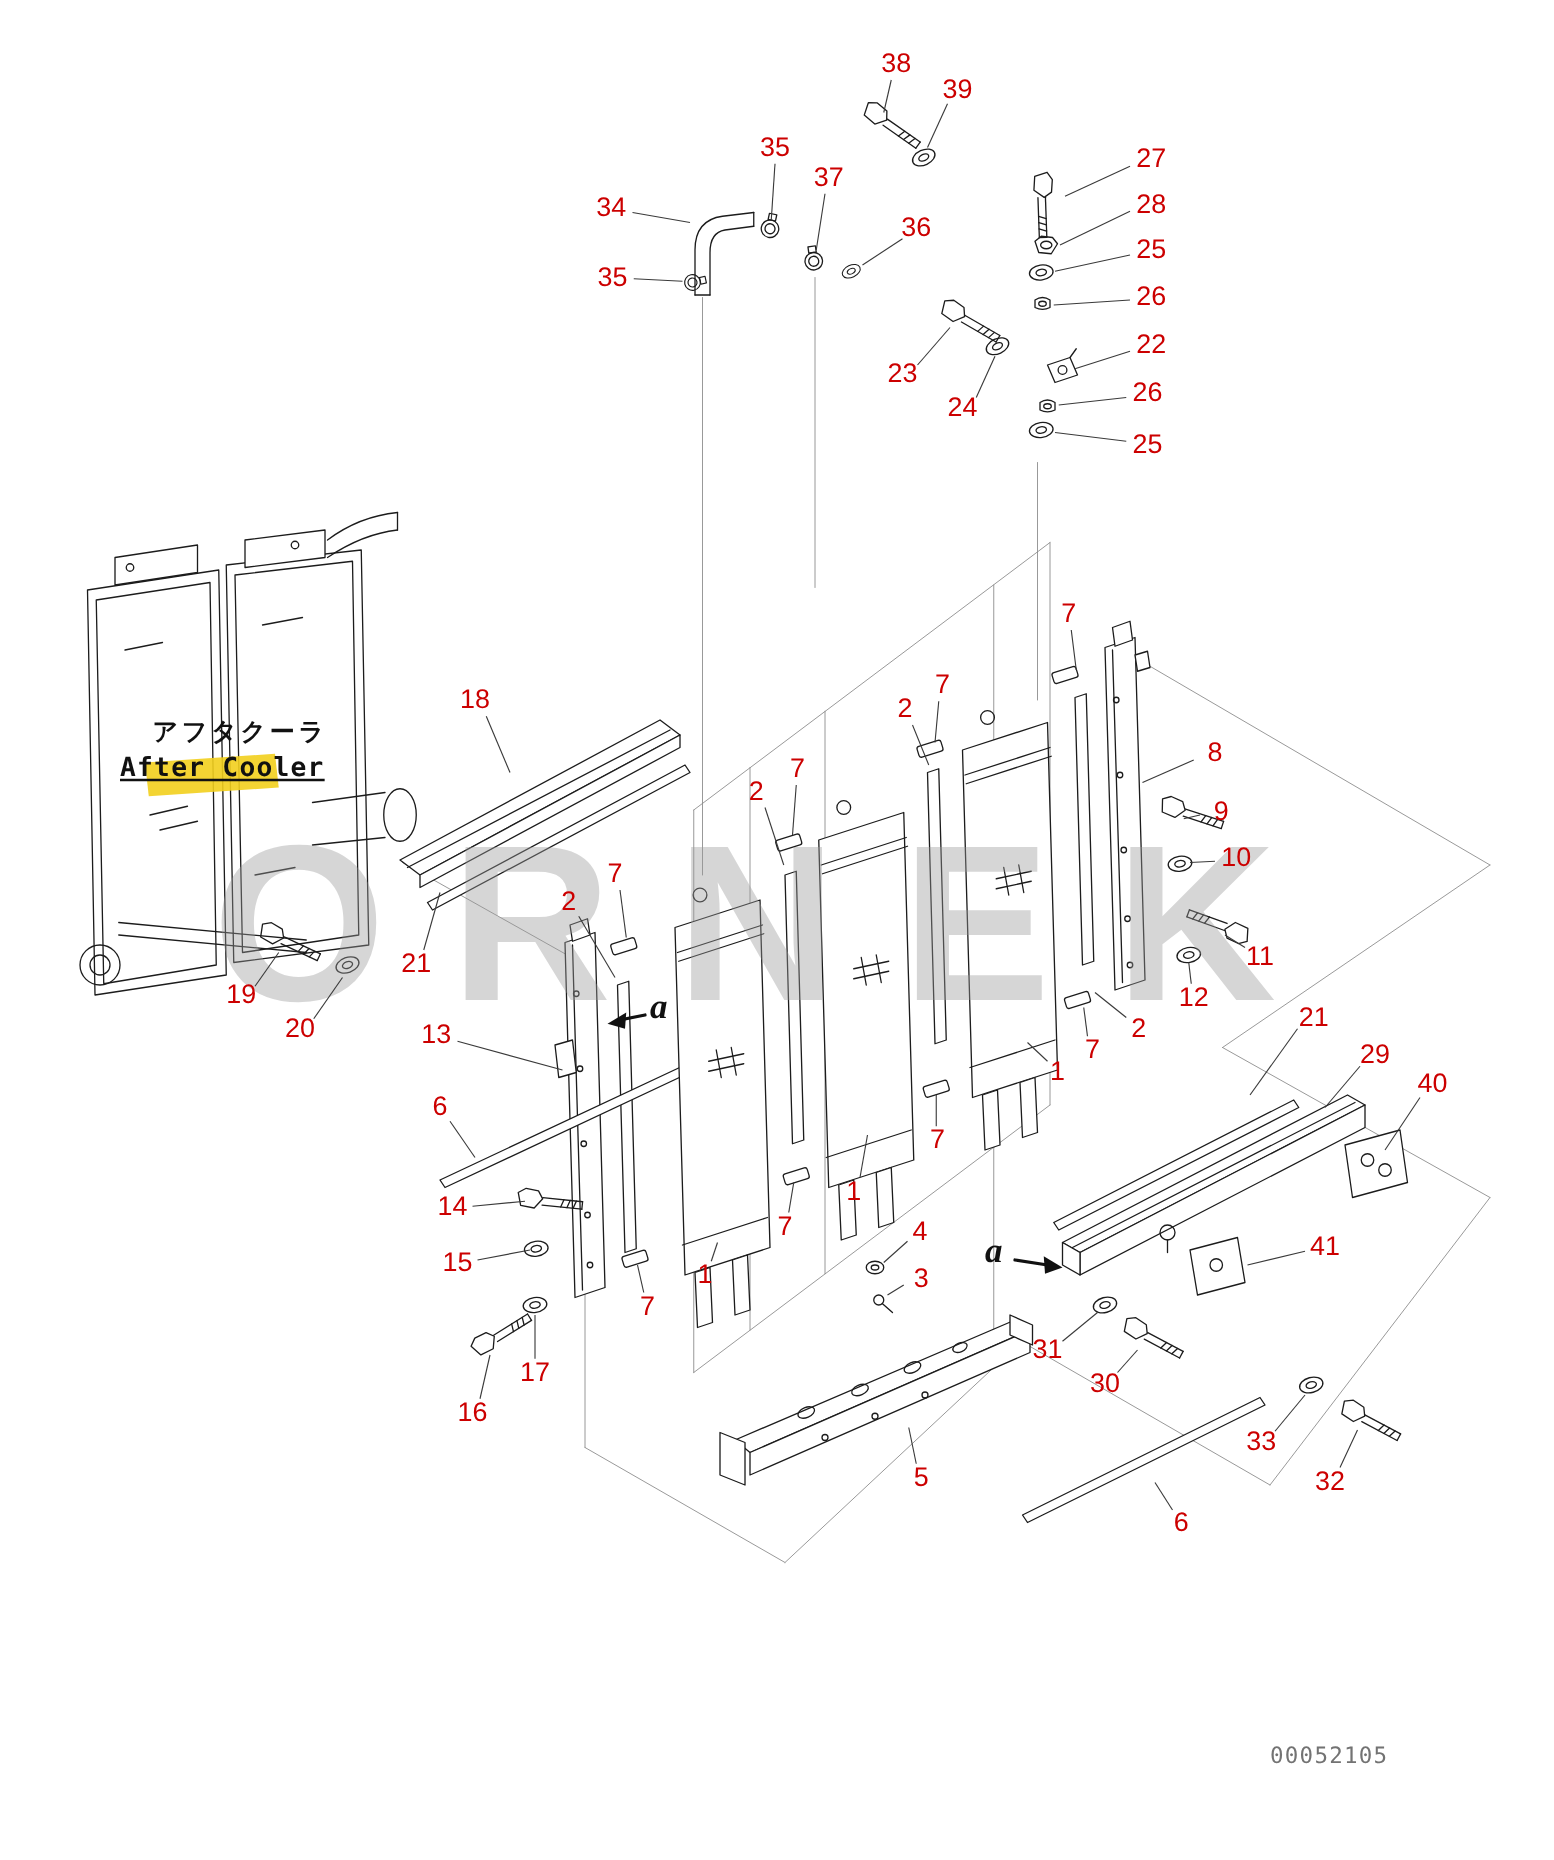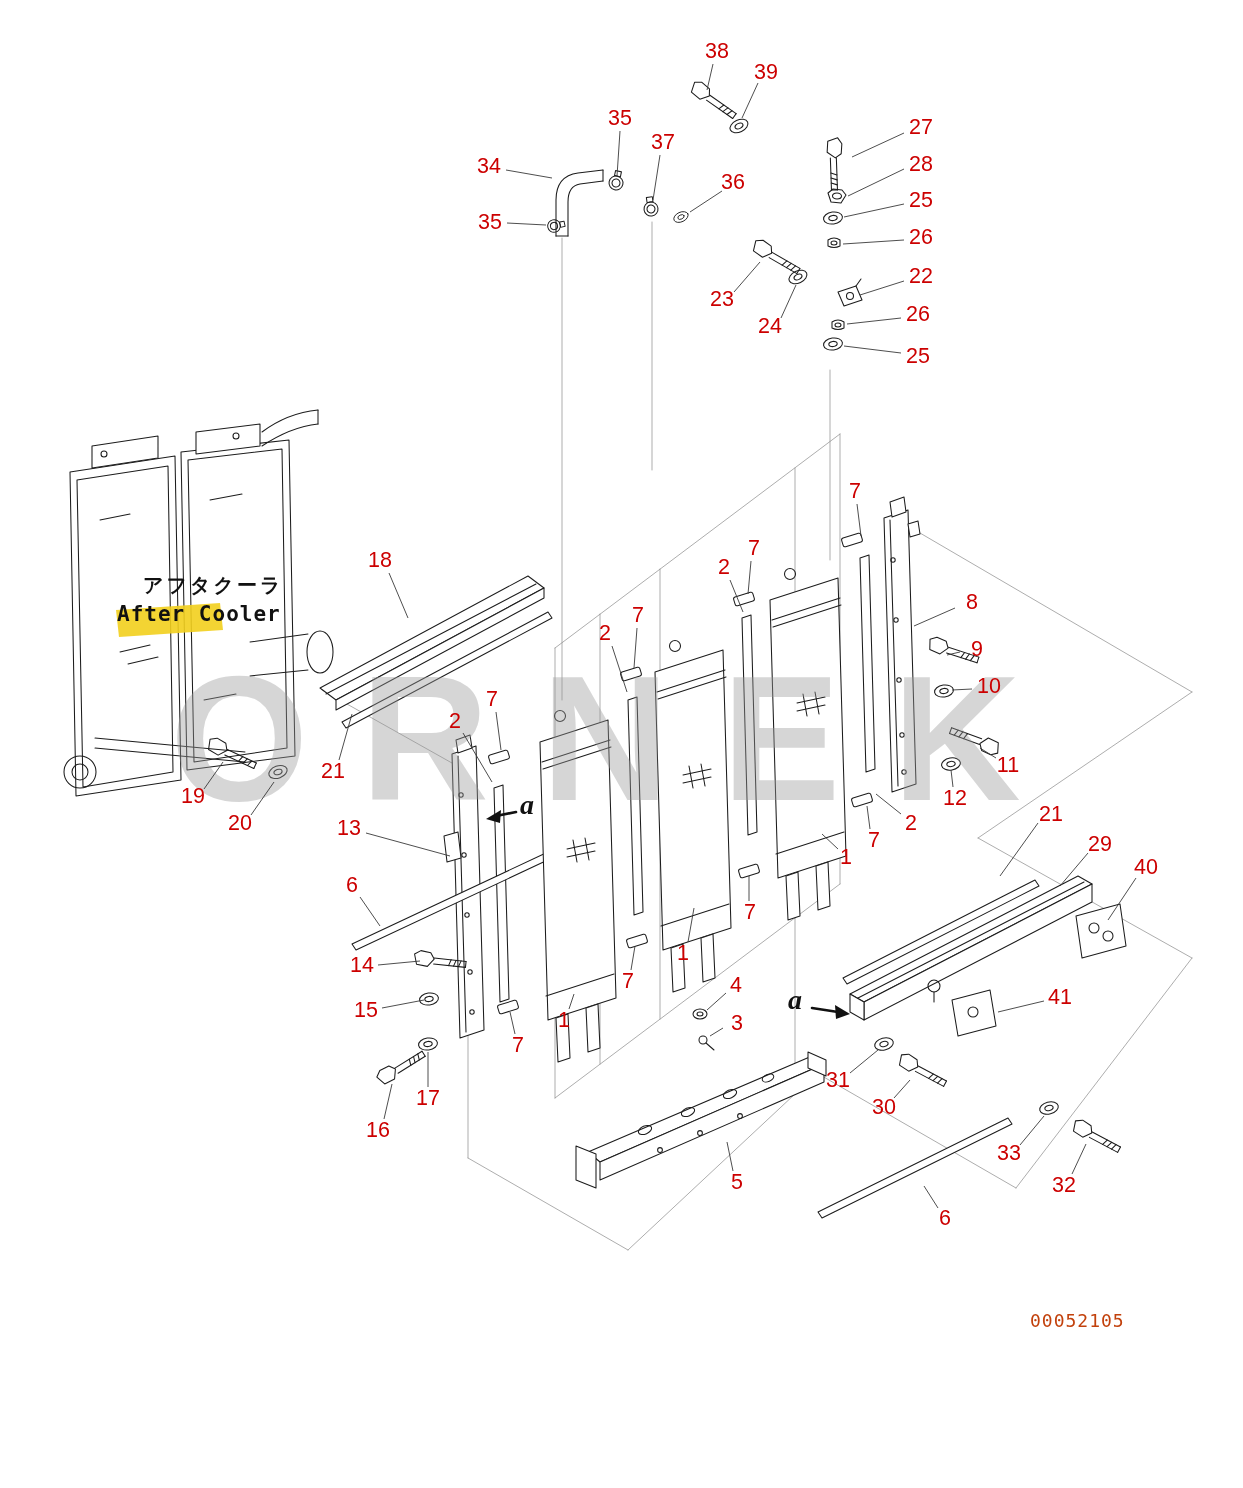--- a/index.html
+++ b/index.html
@@ -17,31 +17,31 @@
   svg.layer{pointer-events:none;}
   .ink{stroke:var(--line);fill:none;stroke-width:1.05;stroke-linecap:round;stroke-linejoin:round;}
   .construction line{stroke:var(--construction);stroke-width:0.7;}
   .solid{fill:#ffffff;}
   .highlight{fill:var(--highlight);stroke:none;opacity:.9;}
   .arrow{fill:#111;stroke:none;}
   .arrow-shaft{stroke:#111;stroke-width:2.6;}
   .leader{stroke:#3a3a3a;stroke-width:0.9;}
   .part-label{fill:var(--callout);font:21.5px "Liberation Sans",sans-serif;text-anchor:middle;dominant-baseline:middle;}
   .view-label{fill:var(--view-marker);font:italic 700 28px "Liberation Serif",serif;text-anchor:middle;dominant-baseline:middle;}
-  .unit-labels{position:absolute;left:96px;top:572px;color:#111;margin-left:21px;}
+  .unit-labels{position:absolute;left:96px;top:572px;color:#111;}
   .unit-labels .jp{font:600 20px "DejaVu Sans","Liberation Sans",sans-serif;letter-spacing:3px;margin-left:26px;}
-  .unit-labels .en{font:600 21px "DejaVu Sans Mono",monospace;letter-spacing:1px;margin-top:3px;}
+  .unit-labels .en{font:600 21px "DejaVu Sans Mono",monospace;letter-spacing:1px;margin-top:3px;text-decoration:underline;}
   .wm-brand{position:absolute;left:50%;top:636px;transform:translateX(-50%);
     font:700 178px "Liberation Sans",sans-serif;color:var(--watermark);opacity:.40;
     letter-spacing:52px;white-space:nowrap;pointer-events:none;}
   .wm-url{position:absolute;left:50%;top:808px;transform:translateX(-50%);
     font:700 57px "Liberation Sans",sans-serif;color:var(--watermark);opacity:.40;
     letter-spacing:3px;white-space:nowrap;pointer-events:none;}
-  .doc-number{position:absolute;left:1016px;top:1310px;
-    font:18px "DejaVu Sans Mono",monospace;color:#c2410c;letter-spacing:1px;margin-left:14px;}
+  .doc-number{position:absolute;left:1016px;top:1394px;
+    font:18px "DejaVu Sans Mono",monospace;color:#737373;letter-spacing:1px;}
 </style>
 </head>
 <body>
 
 <div class="page">
 
   <svg class="layer" id="art-layer" viewBox="0 0 1243 1488">
     <defs>
       <g id="bolt">
         <polygon points="-10,-5 -4,-9 6,-8 10,-2 4,6 -7,5"></polygon>

